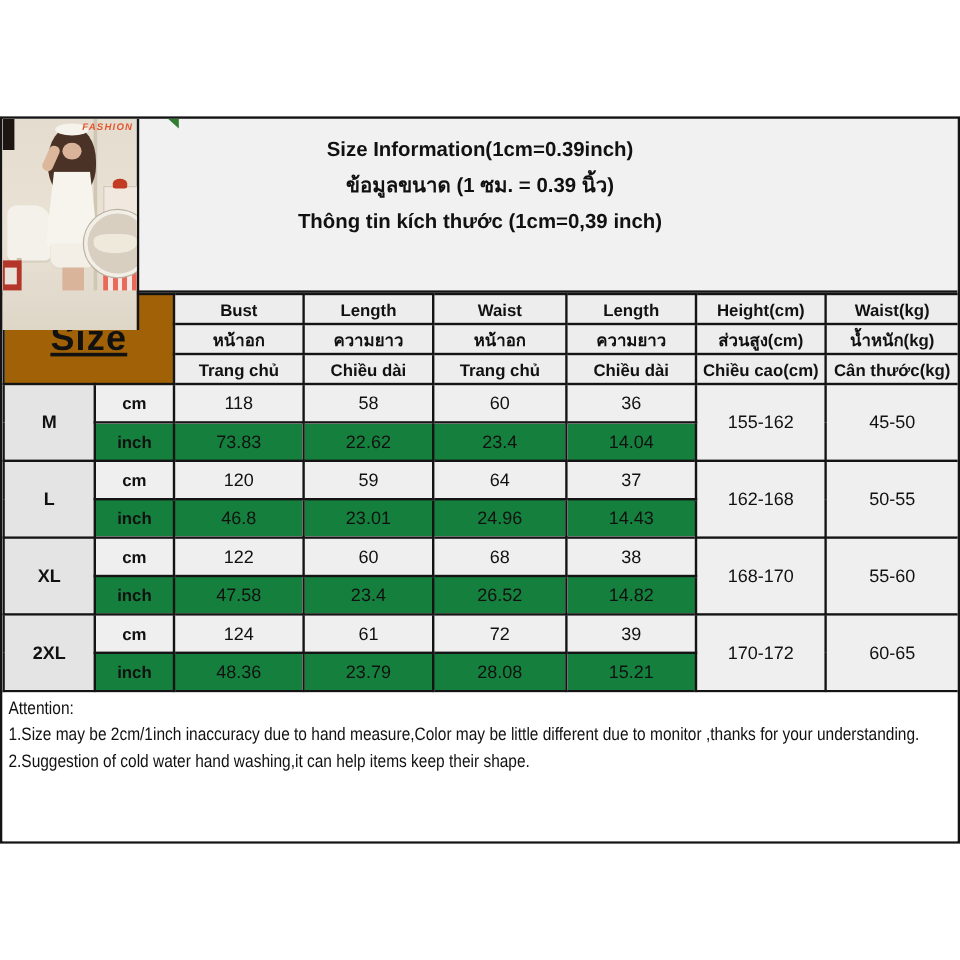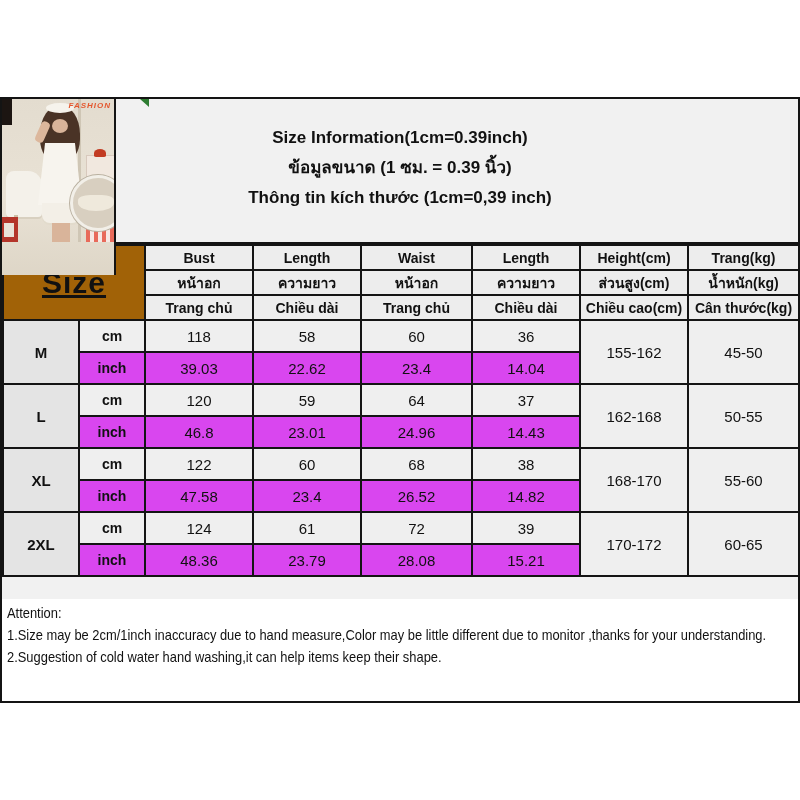--- a/index.html
+++ b/index.html
@@ -9,21 +9,21 @@
     overflow:hidden;
   }
   .sheet{
     position:absolute;top:97px;left:0;width:796px;height:602px;
     border:2px solid #141414;background:#f1f1f1;overflow:hidden;
   }
   
   .top-section{position:relative;height:143px;background:#f1f1f1;border-bottom:2px solid #141414;}
   .titles{
     position:absolute;left:0;top:0;width:100%;text-align:center;
-    padding-top:24px;font-weight:bold;font-size:17px;line-height:30px;
+    padding-top:11px;font-weight:bold;font-size:17px;line-height:30px;
   }
   .corner-marker{
     position:absolute;left:138px;top:0;width:0;height:0;
     border-top:8px solid #2e7d32;border-left:9px solid transparent;
   }
   
   .photo{
     position:absolute;left:0;top:0;width:112px;height:176px;
     border-right:2px solid #141414;overflow:hidden;
     background:linear-gradient(180deg,#e3dccf 0%,#e9e2d5 55%,#ded6c7 100%);
@@ -52,26 +52,26 @@
   .ph-bubble-frill{left:76px;top:96px;width:36px;height:16px;background:#efe9dc;border-radius:40% 40% 60% 60%;}
   .ph-redbag{left:0px;top:118px;width:16px;height:25px;background:#b4352a;}
   .ph-redbag2{left:2px;top:124px;width:10px;height:14px;background:#e9e2d8;}
   
   table{width:100%;border-collapse:collapse;table-layout:fixed;background:#ffffff;}
   th,td{border:2px solid #141414;text-align:center;vertical-align:middle;padding:0;overflow:hidden;white-space:nowrap;}
   thead tr{height:25px;}
   thead th{background:#ededed;font-size:14px;font-weight:bold;}
   .size-corner{background:#a16207;font-size:30px;font-weight:bold;letter-spacing:1px;text-decoration:underline;}
   tbody tr{height:32px;}
-  tbody td,tbody th{font-size:15px;background:#d946ef;font-weight:normal;}
+  tbody td,tbody th{font-size:15px;background:#15803d;font-weight:normal;}
   .shade{background:#efefef !important;}
   .size-label{background:#e4e4e4 !important;font-weight:bold;font-size:15px;}
   .unit-label{font-weight:bold;font-size:14px;}
   
-  .attention{background:#ffffff;padding:3px 5px 0 5px;font-size:15px;line-height:22px;height:129px;margin-top:22px;}
+  .attention{background:#ffffff;padding:3px 5px 0 5px;font-size:15px;line-height:22px;height:129px;}
   .condensed{transform:scaleX(0.86);transform-origin:0 0;width:116%;}
 </style>
 </head>
 <body>
 
 <div class="sheet">
 
   <div class="top-section">
     <div class="titles">
       <div>Size Information(1cm=0.39inch)</div>
@@ -116,21 +116,21 @@
         <col style="width:111px">
     </colgroup>
     <thead>
       <tr>
         <th class="size-corner" rowspan="3" colspan="2">Size</th>
         <th>Bust</th>
         <th>Length</th>
         <th>Waist</th>
         <th>Length</th>
         <th>Height(cm)</th>
-        <th>Trang(kg)</th>
+        <th>Waist(kg)</th>
       </tr>
       <tr>
         <th>หน้าอก</th>
         <th>ความยาว</th>
         <th>หน้าอก</th>
         <th>ความยาว</th>
         <th>ส่วนสูง(cm)</th>
         <th>น้ำหนัก(kg)</th>
       </tr>
       <tr>
@@ -148,21 +148,21 @@
           <td class="unit-label shade">cm</td>
           <td class="shade">118</td>
           <td class="shade">58</td>
           <td class="shade">60</td>
           <td class="shade">36</td>
           <td class="shade" rowspan="2">155-162</td>
           <td class="shade" rowspan="2">45-50</td>
         </tr>
         <tr>
           <td class="unit-label">inch</td>
-          <td>39.03</td>
+          <td>73.83</td>
           <td>22.62</td>
           <td>23.4</td>
           <td>14.04</td>
         </tr>
         <tr>
           <th class="size-label" rowspan="2">L</th>
           <td class="unit-label shade">cm</td>
           <td class="shade">120</td>
           <td class="shade">59</td>
           <td class="shade">64</td>

